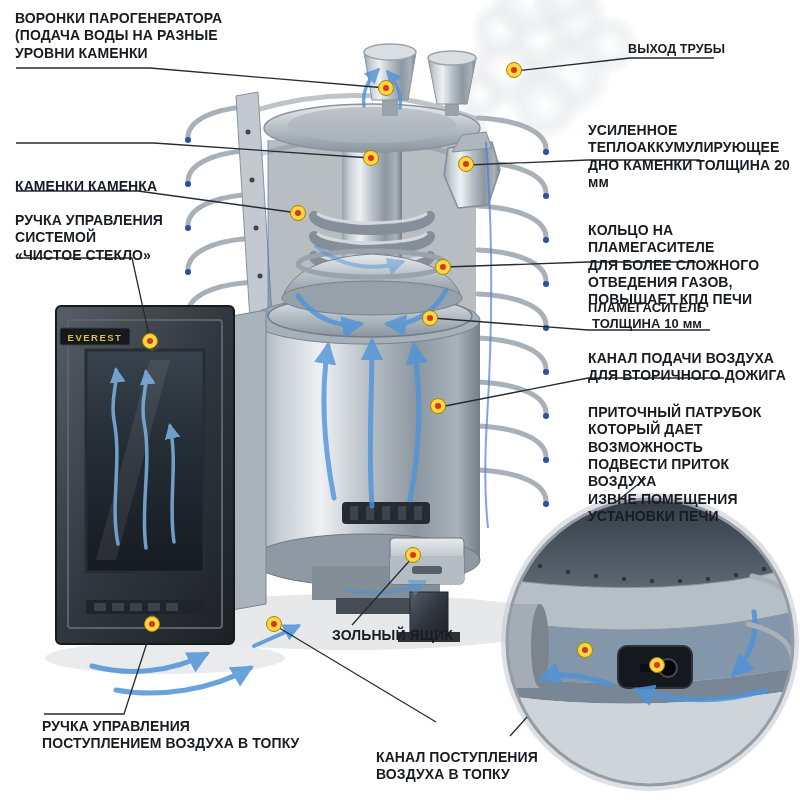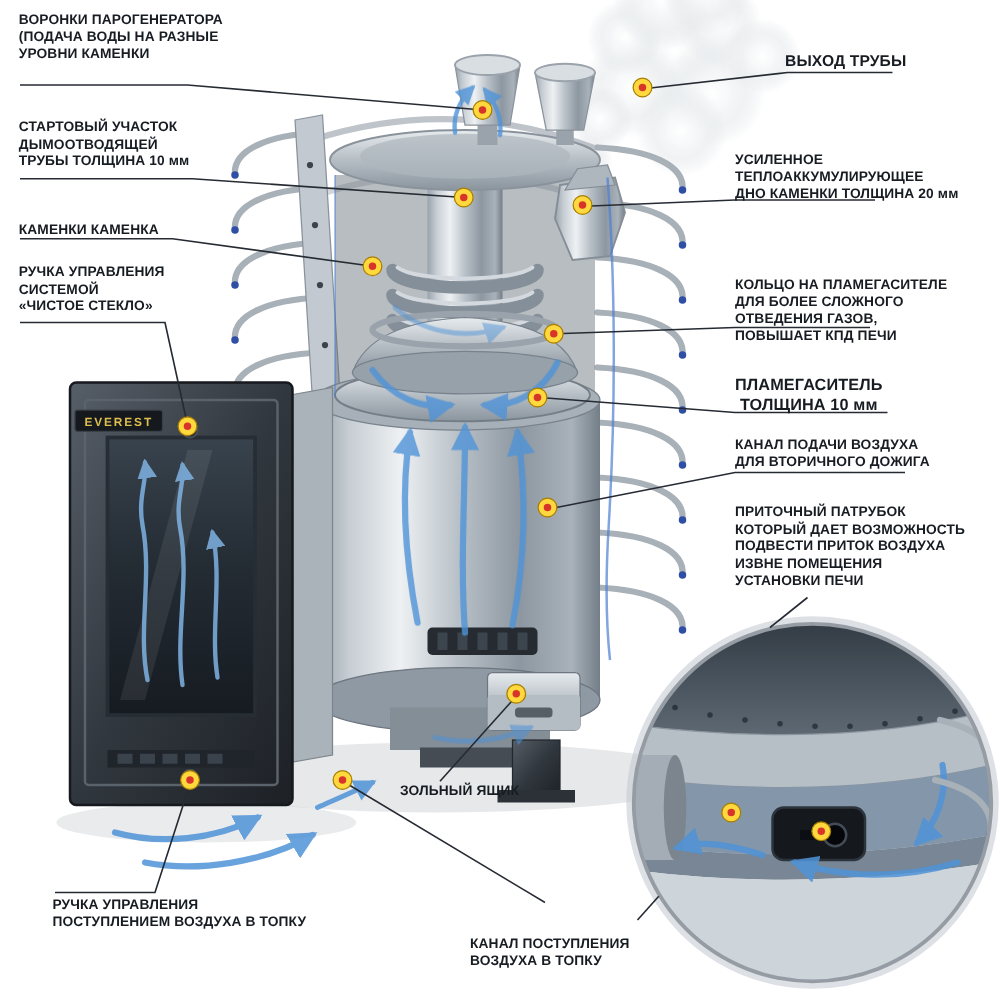--- a/index.html
+++ b/index.html
@@ -3,21 +3,21 @@
 <meta charset="utf-8">
 <style>
   html,body { margin:0; padding:0; background:#ffffff; }
   .stage {
     position:relative; width:800px; height:800px; background:#ffffff;
     overflow:hidden; font-family:"Liberation Sans", sans-serif;
   }
   .stage svg { position:absolute; left:0; top:0; }
   .label {
     position:absolute; white-space:pre-line; font-weight:bold;
-    font-size:11px; line-height:1.24; color:#171c23; letter-spacing:.1px;
+    font-size:14px; line-height:1.24; color:#171c23; letter-spacing:.1px;
   }
   .label--lg { font-size:12.5px; }
   .label--xl { font-size:13px; }
   .brand { font-family:"Liberation Sans", sans-serif; font-weight:bold;
            font-size:9.5px; fill:#dcbd4e; letter-spacing:1.5px; }
 </style>
 </head>
 <body>
 
 <div class="stage">
@@ -361,23 +361,20 @@
     <g>
           <circle cx="657" cy="665" r="7.5" fill="#ffd83d" stroke="#a87f00" stroke-width="1"></circle>
           <circle cx="657" cy="665" r="3" fill="#d8352a"></circle>
         </g>
   </g>
 </svg>
 
 <div class="label" style="left:15px; top:10px;">ВОРОНКИ ПАРОГЕНЕРАТОРА
 (ПОДАЧА ВОДЫ НА РАЗНЫЕ
 УРОВНИ КАМЕНКИ</div>
-<div class="label" style="left:15px; top:96px;">СТАРТОВЫЙ УЧАСТОК
-ДЫМООТВОДЯЩЕЙ
-ТРУБЫ ТОЛЩИНА 10 мм</div>
 <div class="label" style="left:15px; top:178px;">КАМЕНКИ КАМЕНКА</div>
 <div class="label" style="left:15px; top:212px;">РУЧКА УПРАВЛЕНИЯ
 СИСТЕМОЙ
 «ЧИСТОЕ СТЕКЛО»</div>
 <div class="label" style="left:42px; top:718px;">РУЧКА УПРАВЛЕНИЯ
 ПОСТУПЛЕНИЕМ ВОЗДУХА В ТОПКУ</div>
 
 <div class="label label--lg" style="left:628px; top:42px;">ВЫХОД ТРУБЫ</div>
 <div class="label" style="left:588px; top:122px;">УСИЛЕННОЕ
 ТЕПЛОАККУМУЛИРУЮЩЕЕ
@@ -389,17 +386,17 @@
 <div class="label label--xl" style="left:588px; top:300px;text-align:center;">ПЛАМЕГАСИТЕЛЬ
 ТОЛЩИНА 10 мм</div>
 <div class="label" style="left:588px; top:350px;">КАНАЛ ПОДАЧИ ВОЗДУХА
 ДЛЯ ВТОРИЧНОГО ДОЖИГА</div>
 <div class="label" style="left:588px; top:404px;">ПРИТОЧНЫЙ ПАТРУБОК
 КОТОРЫЙ ДАЕТ ВОЗМОЖНОСТЬ
 ПОДВЕСТИ ПРИТОК ВОЗДУХА
 ИЗВНЕ ПОМЕЩЕНИЯ
 УСТАНОВКИ ПЕЧИ</div>
 
-<div class="label" style="left:320px; top:627px;text-align:center;">ЗОЛЬНЫЙ ЯЩИК</div>
+<div class="label" style="left:332px; top:627px;text-align:center;">ЗОЛЬНЫЙ ЯЩИК</div>
 <div class="label" style="left:376px; top:724px;margin-top:25px;">КАНАЛ ПОСТУПЛЕНИЯ
 ВОЗДУХА В ТОПКУ</div>
 
 </div>
 
 </body></html>

